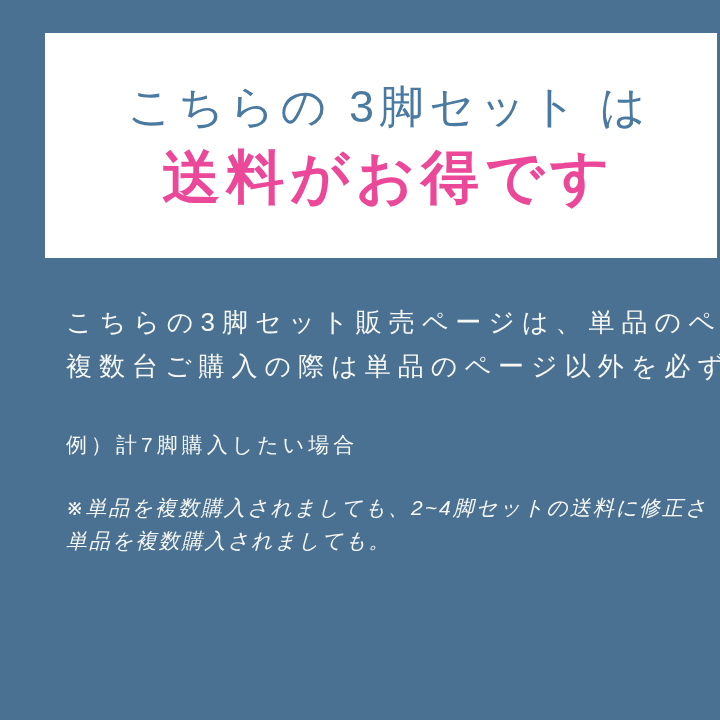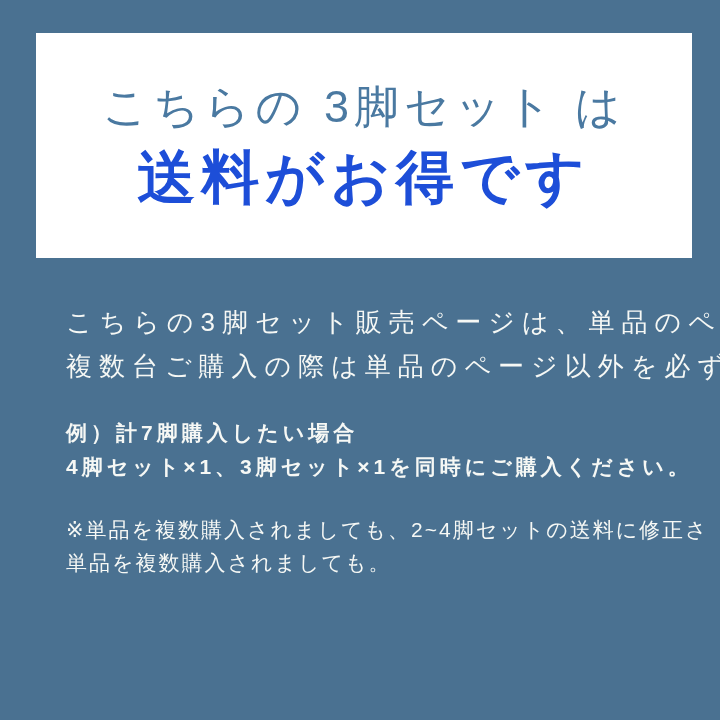--- a/index.html
+++ b/index.html
@@ -13,72 +13,73 @@
     font-family: "Liberation Sans", "DejaVu Sans", sans-serif;
     overflow: hidden;
     position: relative;
   }
   .canvas {
     position: absolute;
     inset: 0;
   }
   .headline-panel {
     position: absolute;
-    left: 36px;
+    left: 45px;
     top: 33px;
     width: 656px;
     height: 225px;
     background: #FFFFFF;
     display: flex;
     flex-direction: column;
     align-items: center;
     justify-content: center;
     gap: 14px;
+    padding-left: 16px;
   }
   .headline-line1 {
     color: #4A79A1;
     font-size: 45px;
     font-weight: 500;
     letter-spacing: 5px;
     white-space: nowrap;
     line-height: 1.1;
   }
   .headline-line2 {
-    color: #1d4ed8;
+    color: #ec4899;
     font-size: 58px;
     font-weight: 700;
     letter-spacing: 6px;
     white-space: nowrap;
     line-height: 1.1;
   }
   .content {
     position: absolute;
     left: 66px;
     top: 300px;
     right: 30px;
     color: #F6F8F5;
   }
   .paragraph .line {
     font-size: 26px;
     line-height: 44px;
     letter-spacing: 7px;
     white-space: nowrap;
   }
   .example {
-    margin-top: 28px;
-    font-weight: bold;
+    margin-top: 40px;
   }
   .example .line {
     font-size: 21px;
     line-height: 34px;
     letter-spacing: 4px;
     white-space: nowrap;
   }
   .note {
     margin-top: 29px;
+    font-style: italic;
   }
   .note .line {
     font-size: 21px;
     line-height: 33px;
     letter-spacing: 2px;
     white-space: nowrap;
   }
 </style>
 </head>
 <body>
@@ -92,21 +93,20 @@
 
   <div class="content">
 
     <div class="paragraph">
       <div class="line">こちらの3脚セット販売ページは、単品のページ</div>
       <div class="line">複数台ご購入の際は単品のページ以外を必ずご利</div>
     </div>
 
     <div class="example">
       <div class="line">例）計7脚購入したい場合</div>
-      <div class="line">4脚セット×1、3脚セット×1を同時にご購入ください。</div>
     </div>
 
     <div class="note">
       <div class="line">※単品を複数購入されましても、2~4脚セットの送料に修正さ</div>
       <div class="line">単品を複数購入されましても。</div>
     </div>
 
   </div>
 
 </div>

